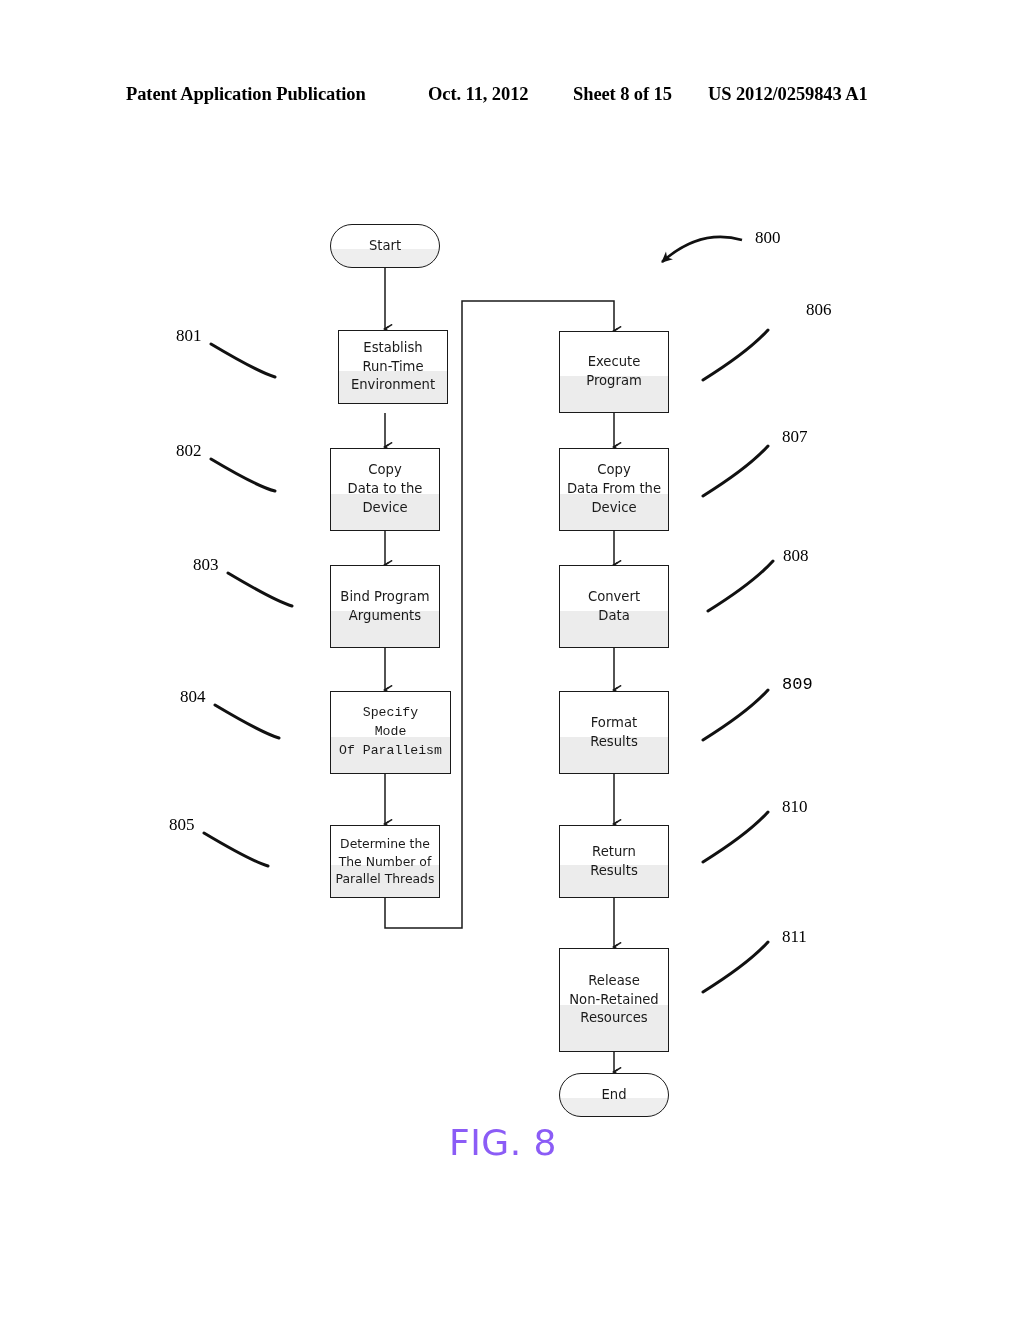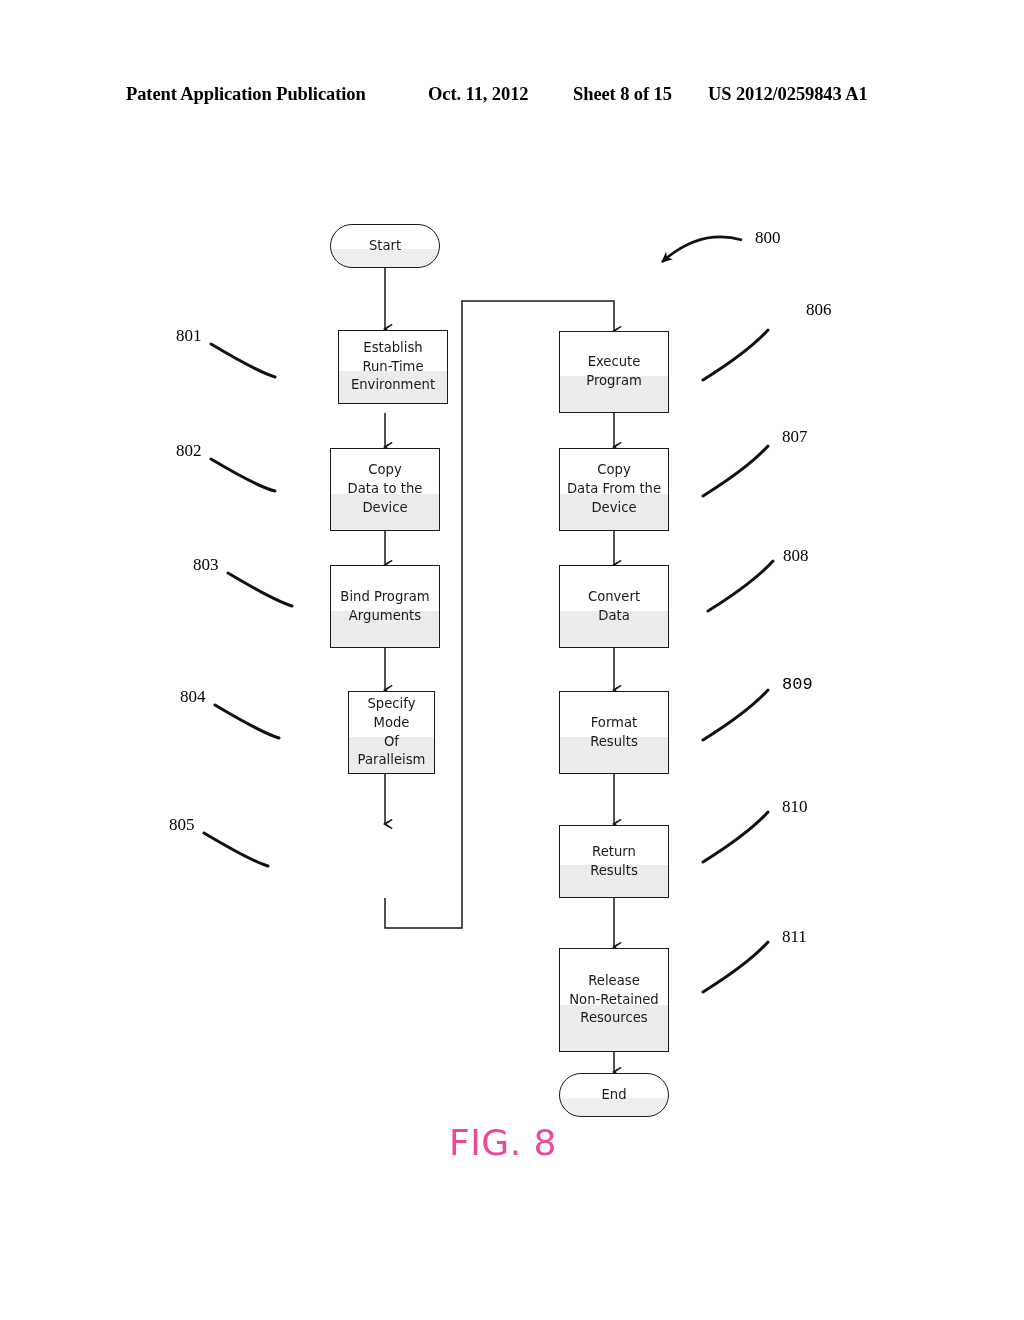--- a/index.html
+++ b/index.html
@@ -101,21 +101,21 @@
   }
 
   
   #figure-caption {
     position: absolute;
     left: 449px;
     top: 1122px;
     font-family: "DejaVu Sans", sans-serif;
     font-size: 36px;
     letter-spacing: 0.5px;
-    color: #ec4899;
+    color: #8b5cf6;
     white-space: nowrap;
     text-align: center;
   }
 </style>
 </head>
 <body>
 
 <div id="page-header">
   <span class="hdr-pub">Patent Application Publication</span>
   <span class="hdr-date">Oct. 11, 2012</span>
@@ -191,26 +191,31 @@
     <span>Copy
 Data to the
 Device</span>
   </div>
 
   <div class="node" style="left:330px; top:565px; width:110px; height:83px;">
     <span>Bind  Program
 Arguments</span>
   </div>
 
-  <div class="node" style="left:348px; top:691px; width:87px; height:83px;">
+  <div class="node" style="left:330px; top:691px; width:121px; height:83px;font-family:Liberation Mono, monospace;">
     <span>Specify
 Mode
 Of Paralleism</span>
   </div>
 
+  <div class="node" style="left:330px; top:825px; width:110px; height:73px; font-size:12.4px;">
+    <span>Determine the
+The Number of
+Parallel  Threads</span>
+  </div>
 
   <div class="node" style="left:559px; top:331px; width:110px; height:82px;">
     <span>Execute
 Program</span>
   </div>
 
   <div class="node" style="left:559px; top:448px; width:110px; height:83px;">
     <span>Copy
 Data From the
 Device</span>

